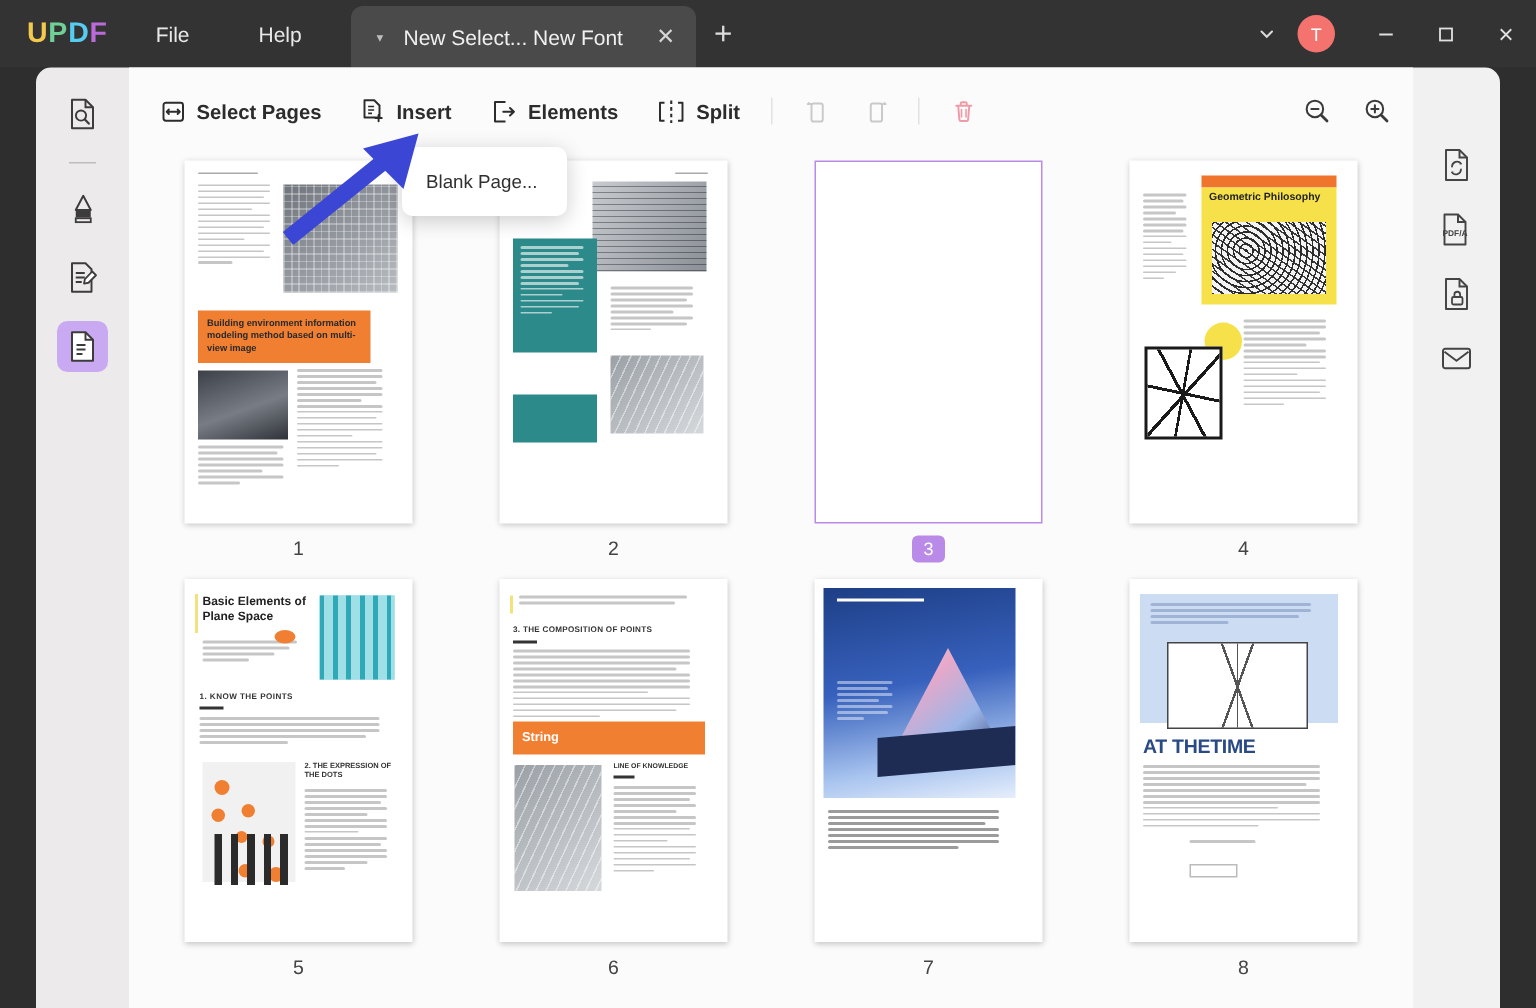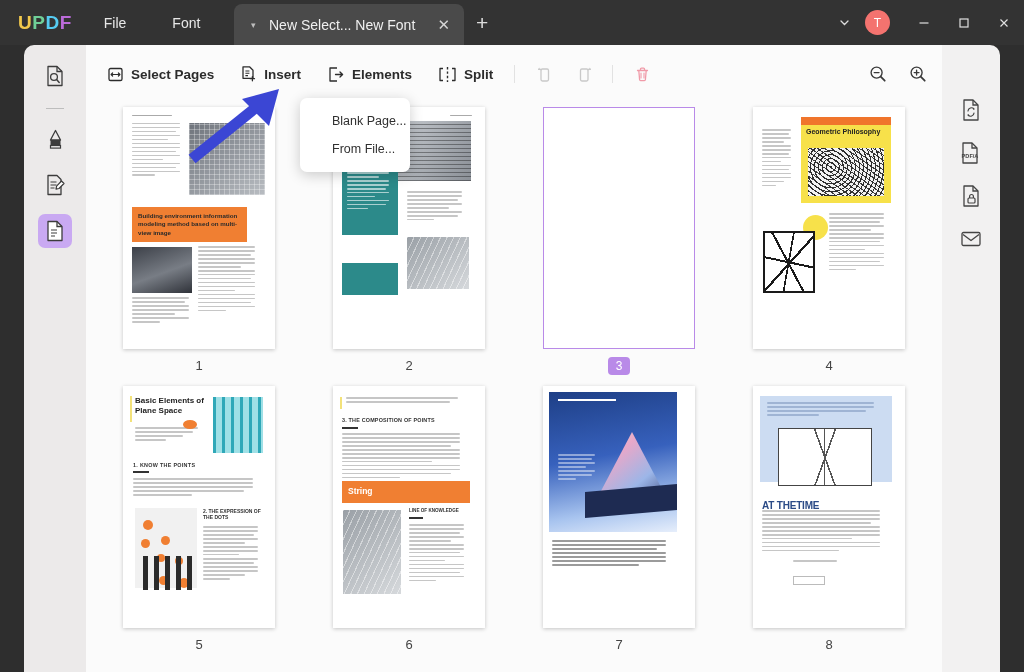--- a/index.html
+++ b/index.html
@@ -109,21 +109,21 @@
     width:32px; height:32px; display:flex; align-items:center;
     justify-content:center; border-radius:6px; margin-left:8px;
   }
   .tb-sep{ width:1px; height:18px; background:#e2e2e2; margin:0 5px 0 12px; }
   .spacer{ flex:1; }
 
   
   .dropdown{
     position:absolute; left:182px; top:53px; width:110px;
     background:#ffffff; border-radius:7px;
-    box-shadow:0 3px 14px rgba(0,0,0,.20); padding:9px 16px; z-index:40;margin-left:32px;
+    box-shadow:0 3px 14px rgba(0,0,0,.20); padding:9px 0; z-index:40;
   }
   .dd-item{
     padding:7px 16px; font-size:12.5px; color:#303030; white-space:nowrap;
   }
 
   
   .arrow-ann{ position:absolute; left:100px; top:38px; z-index:45; pointer-events:none; }
 
   
   .grid{
@@ -223,21 +223,21 @@
 
 <div class="titlebar">
   <div class="logo">
     <span style="color:#f2c94c">U</span>
       <span style="color:#6fcf97">P</span>
       <span style="color:#56ccf2">D</span>
       <span style="color:#bb6bd9">F</span>
   </div>
 
   <div class="menu-item">File</div>
-  <div class="menu-item">Font</div>
+  <div class="menu-item">Help</div>
 
   <div class="tab">
     <span class="tab-caret">▾</span>
     <span class="tab-title">New Select... New Font</span>
     <span class="tab-close">✕</span>
   </div>
   <div class="tab-add">+</div>
 
   <div class="win-right">
     <div class="wc chev">
@@ -413,21 +413,20 @@
         <svg width="20" height="20" viewBox="0 0 20 20">
           <circle cx="8.6" cy="8.6" r="5.5" fill="none" stroke="#3a3a3a" stroke-width="1.35"></circle>
           <path d="M6.2 8.6h4.8M8.6 6.2v4.8" stroke="#3a3a3a" stroke-width="1.35" stroke-linecap="round"></path>
           <path d="M12.7 12.7l4 4" stroke="#3a3a3a" stroke-width="1.8" stroke-linecap="round"></path>
         </svg>
       </div>
     </div>
 
     <div class="dropdown">
       <div class="dd-item">Blank Page...</div>
-      <div class="dd-item">From File...</div>
     </div>
 
     <div class="arrow-ann">
       <svg width="110" height="80" viewBox="0 0 110 80">
         <path d="M6 76 L78 18" stroke="#3b46d4" stroke-width="11" stroke-linecap="butt"></path>
         <path d="M93 6 L56 16 L83 43 Z" fill="#3b46d4"></path>
       </svg>
     </div>
 
     <div class="grid">
@@ -720,21 +719,21 @@
         <div class="thumb">
           <div class="pg">
             <div class="bluebox" style="position:absolute;left:7px;top:10px;width:132px;height:86px"></div>
             <div style="position:absolute;left:14px;top:16px;width:116px">
               <div class="ln w92" style="background:#9fb4d4"></div>
               <div class="ln w92" style="background:#9fb4d4"></div>
               <div class="ln w85" style="background:#9fb4d4"></div>
               <div class="ln w45" style="background:#9fb4d4"></div>
             </div>
             <div class="geodiag" style="position:absolute;left:25px;top:42px;width:94px;height:58px"></div>
-            <div style="position:absolute;left:9px;top:114px;font-size:10px;font-weight:bold;color:#2a4a86;letter-spacing:-.2px">AT THETIME</div>
+            <div style="position:absolute;left:9px;top:104px;font-size:13px;font-weight:bold;color:#2a4a86;letter-spacing:-.2px">AT THETIME</div>
             <div style="position:absolute;left:9px;top:124px;width:128px">
               <div class="ln w92"></div>
                 <div class="ln w92"></div>
                 <div class="ln w92"></div>
               <div class="ln w85"></div>
                 <div class="ln w92"></div>
                 <div class="ln w92"></div>
               <div class="ln w92"></div>
                 <div class="ln w70"></div>
                 <div class="ln w92"></div>

